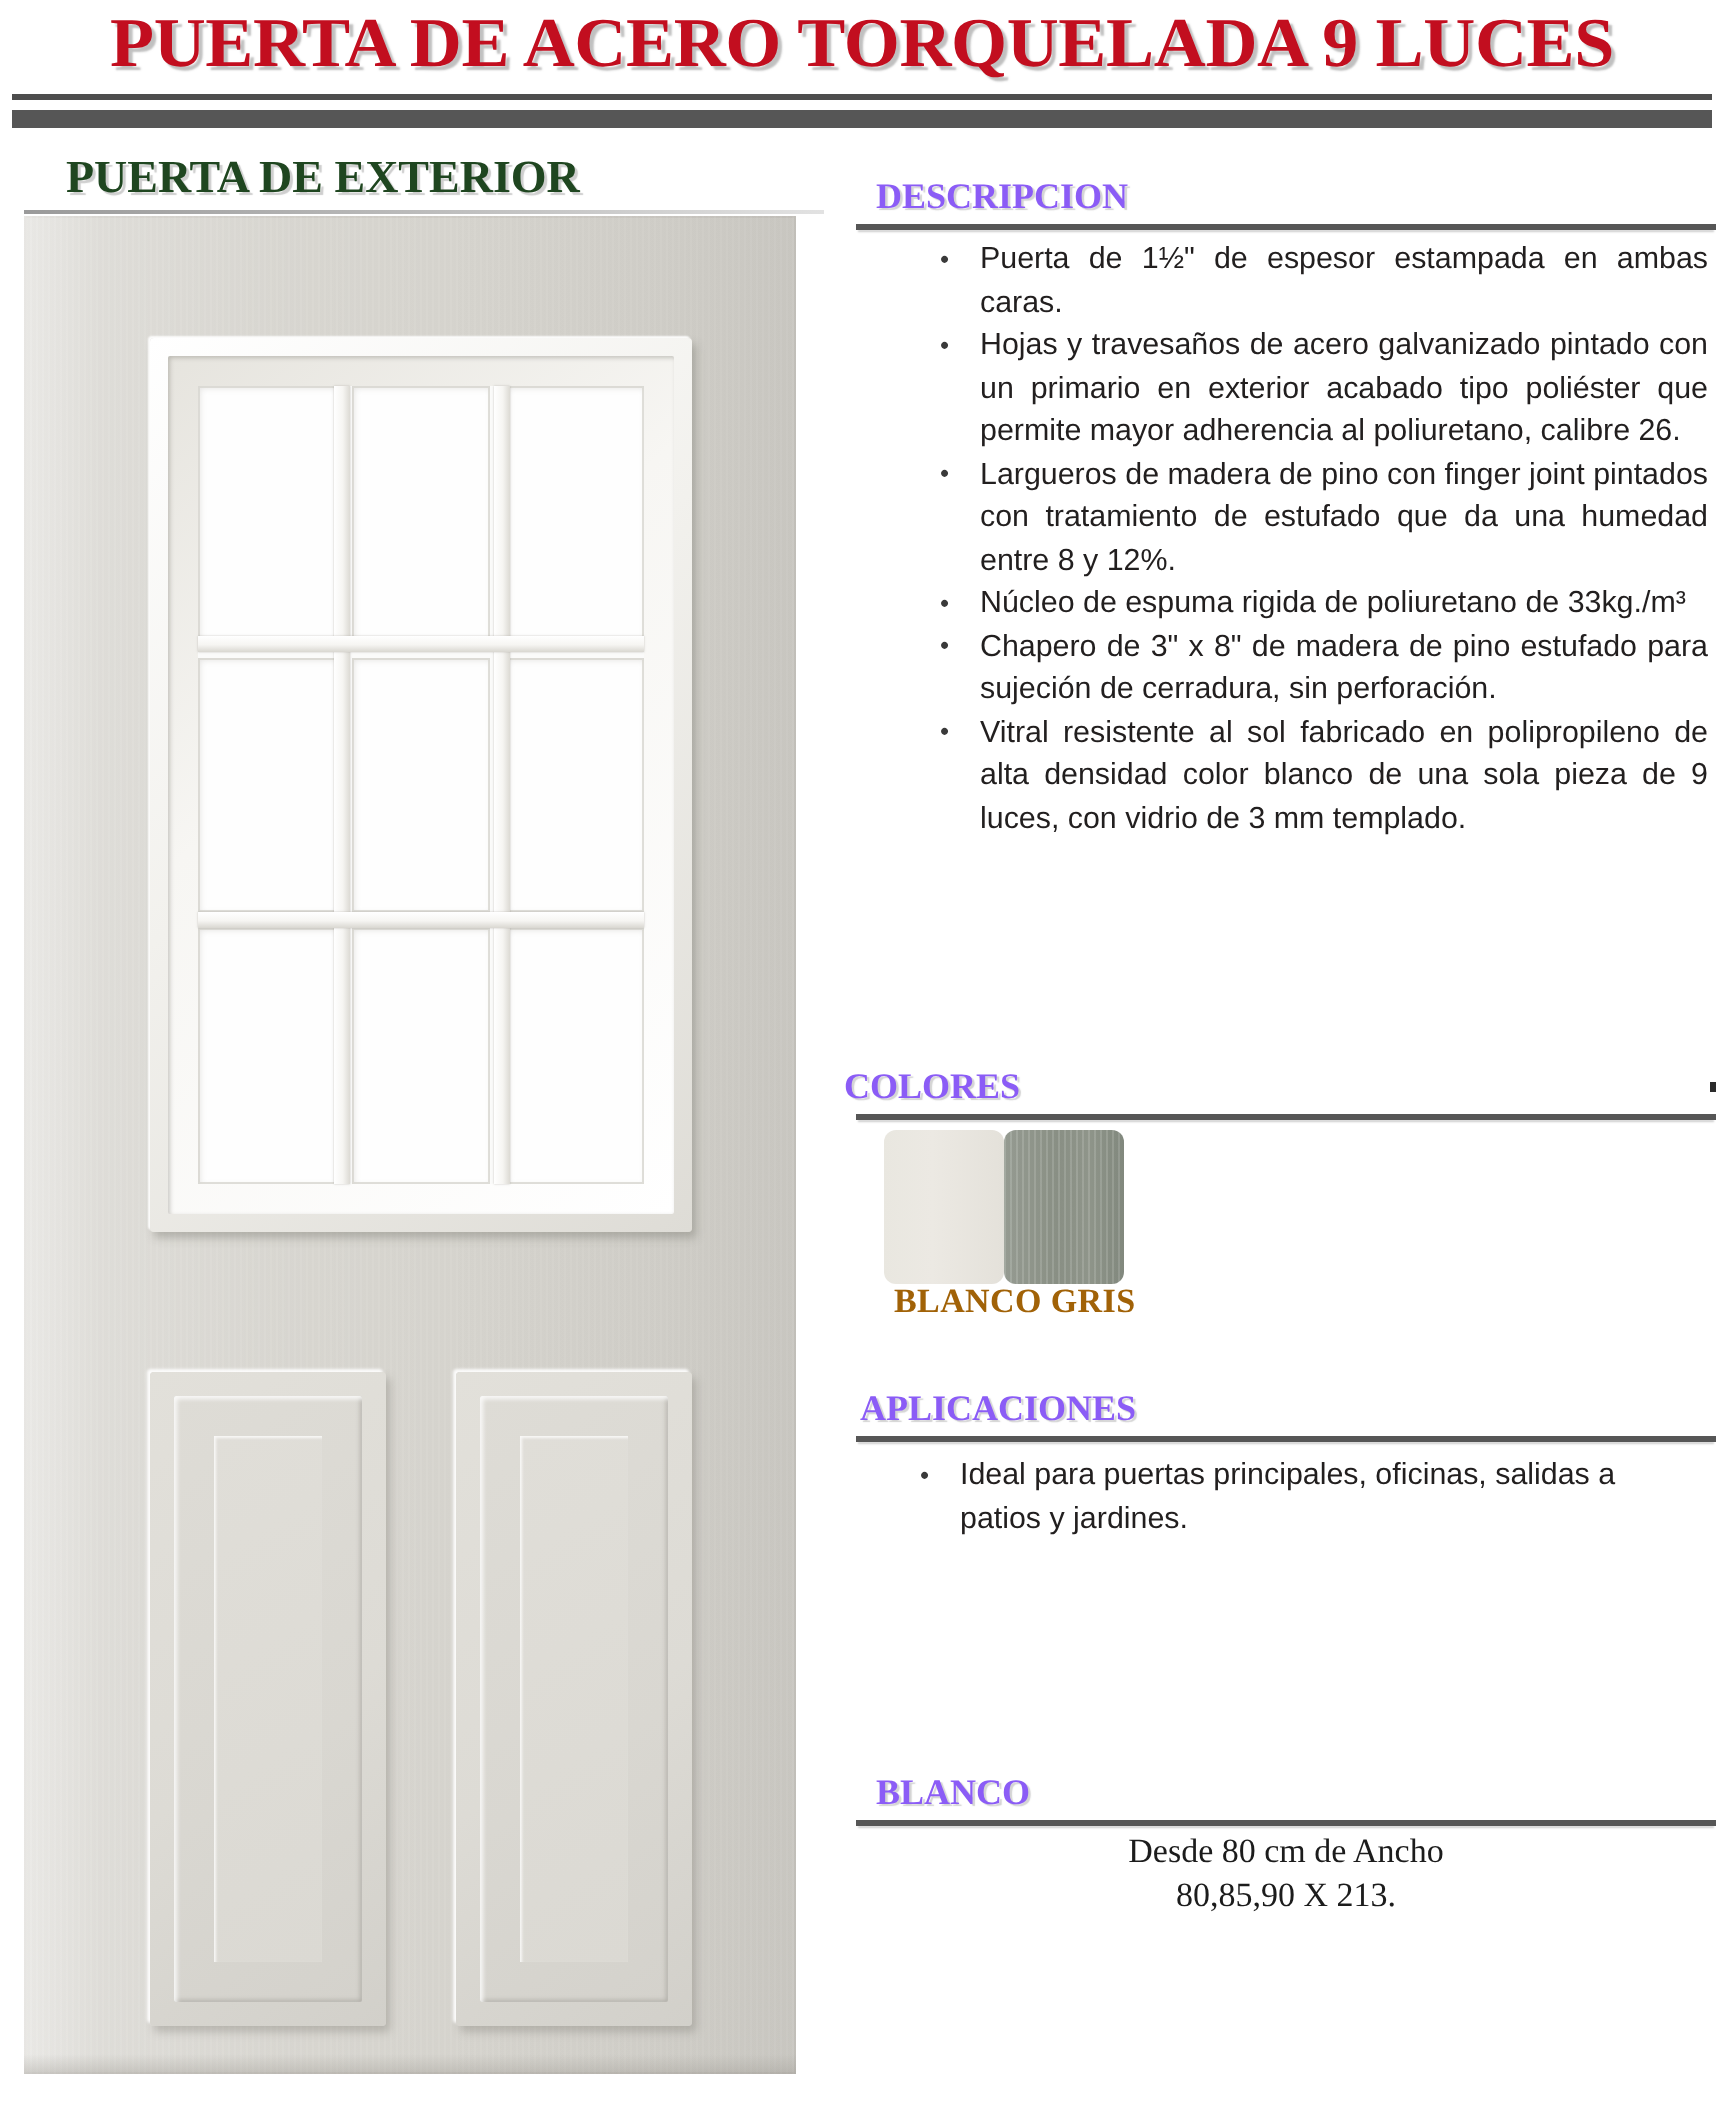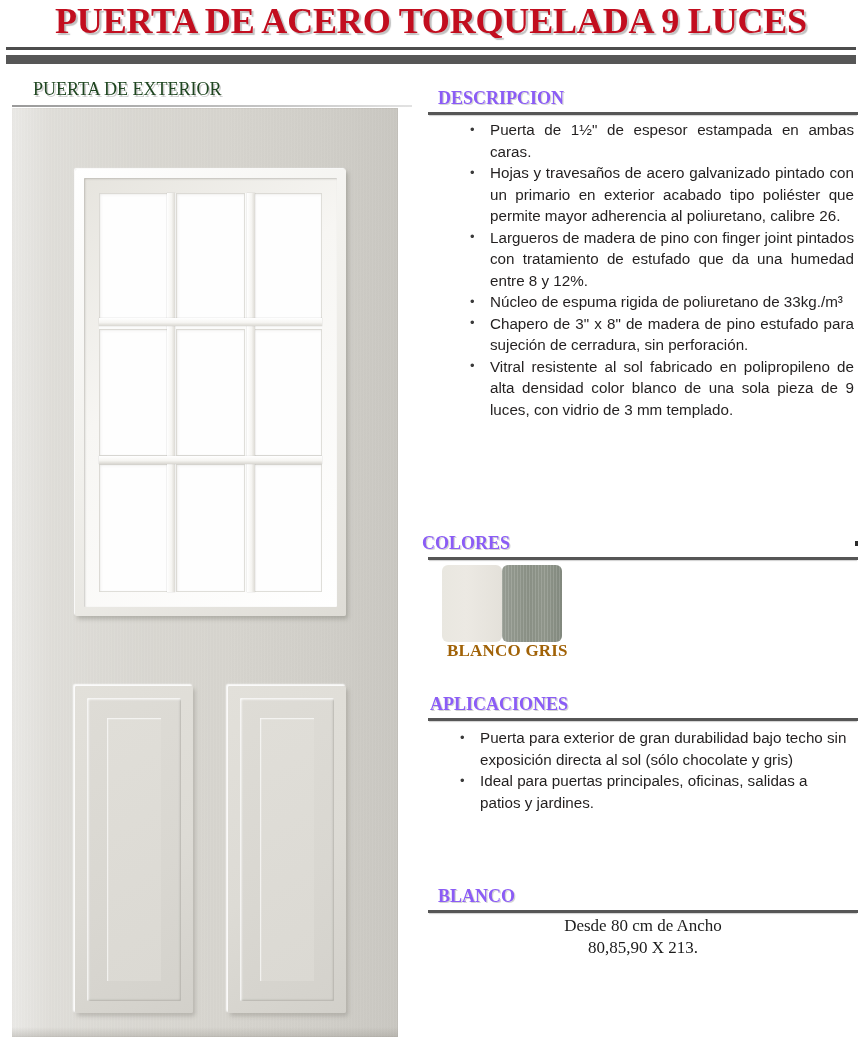--- a/index.html
+++ b/index.html
@@ -51,22 +51,22 @@
     height: 9px;
     background: #565656;
   }
 
   
   .subtitle {
     position: absolute;
     left: 33px;
     top: 76px;
     font-family: "Liberation Serif", serif;
-    font-weight: normal;
-    font-size: 18px;
+    font-weight: bold;
+    font-size: 23px;
     line-height: 26px;
     color: #1f4620;
     text-shadow: 1.5px 1.5px 0.5px rgba(165,165,165,0.55);
     white-space: nowrap;
   }
   .subtitle-rule {
     position: absolute;
     left: 12px;
     top: 105px;
     width: 400px;
@@ -378,21 +378,20 @@
 <div class="swatch-row" style="left:442px; top:565px;">
   <div class="swatch swatch-blanco"></div>
   <div class="swatch swatch-gris"></div>
 </div>
 <div class="swatch-labels" style="left:447px; top:642px;">BLANCO   GRIS</div>
 
 <div class="sec-head" style="left:430px; top:694px;">APLICACIONES</div>
 <div class="sec-rule" style="top:718px;"></div>
 
 <ul class="bullets" style="left:452px; top:727px; width:400px;">
-  <li><span>Puerta para exterior de gran durabilidad bajo techo sin exposición directa al sol (sólo chocolate y gris)</span></li>
   <li><span>Ideal para puertas principales, oficinas, salidas a patios y jardines.</span></li>
 </ul>
 
 <div class="sec-head" style="left:438px; top:886px;">BLANCO</div>
 <div class="sec-rule" style="top:910px;"></div>
 
 <div class="medidas-lines" style="top:915px;">
   <div>Desde 80 cm de Ancho</div>
   <div>80,85,90 X 213.</div>
 </div>

